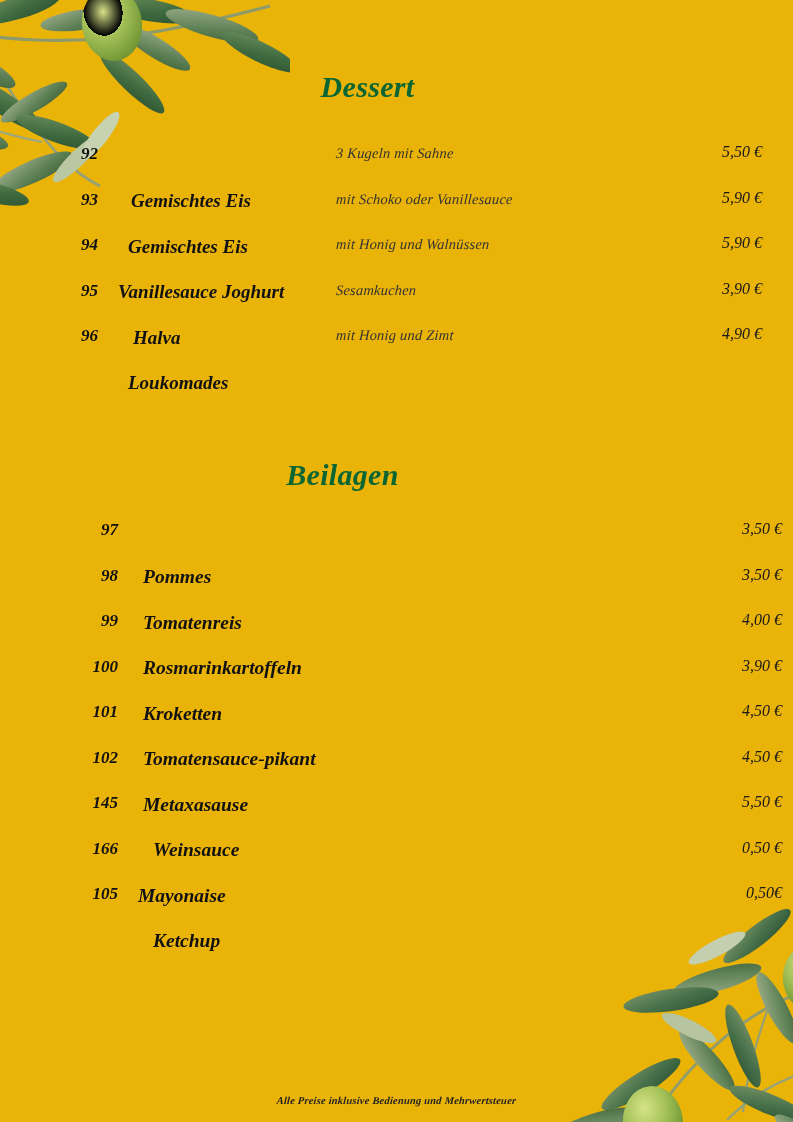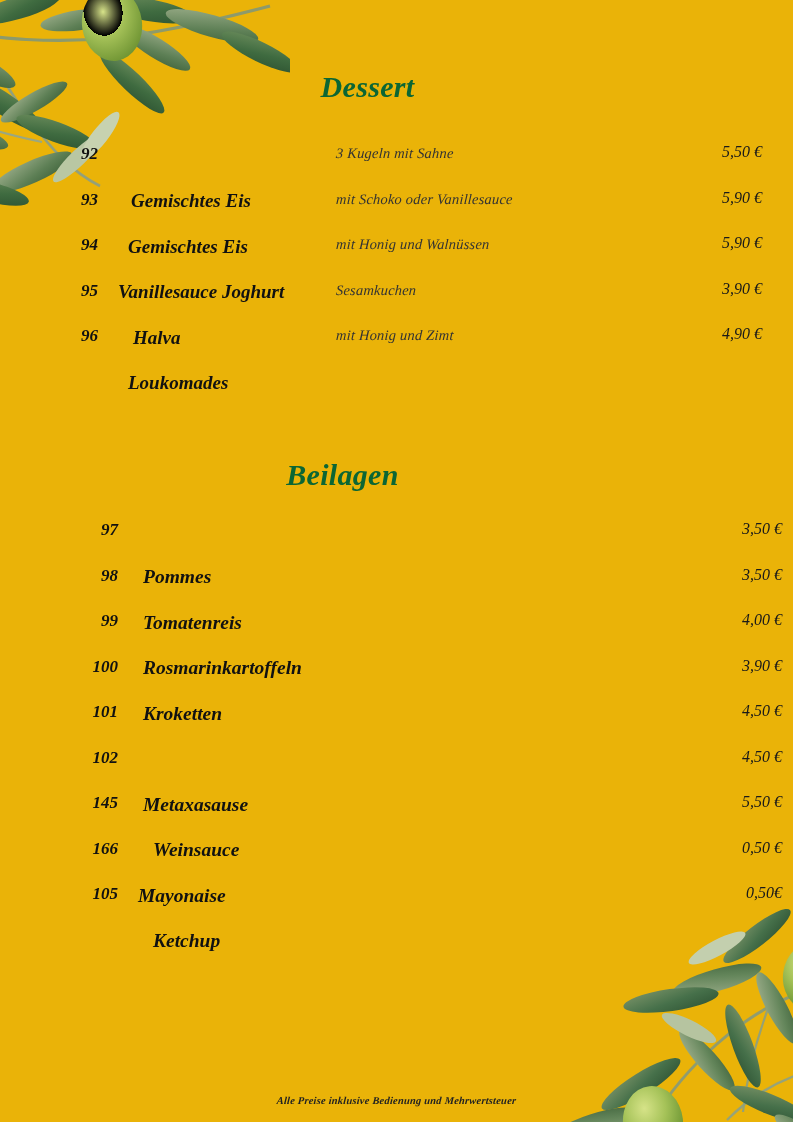--- a/index.html
+++ b/index.html
@@ -318,20 +318,21 @@
     </div>
 
     <div class="menu-row">
       <span class="row-num">100</span>
       <span class="row-name">Kroketten</span>
       <span class="row-price">3,90 €</span>
     </div>
 
     <div class="menu-row">
       <span class="row-num">101</span>
+      <span class="row-name">Tomatensauce-pikant</span>
       <span class="row-price">4,50 €</span>
     </div>
 
     <div class="menu-row">
       <span class="row-num">102</span>
       <span class="row-name">Metaxasause</span>
       <span class="row-price">4,50 €</span>
     </div>
 
     <div class="menu-row nudge-2">

